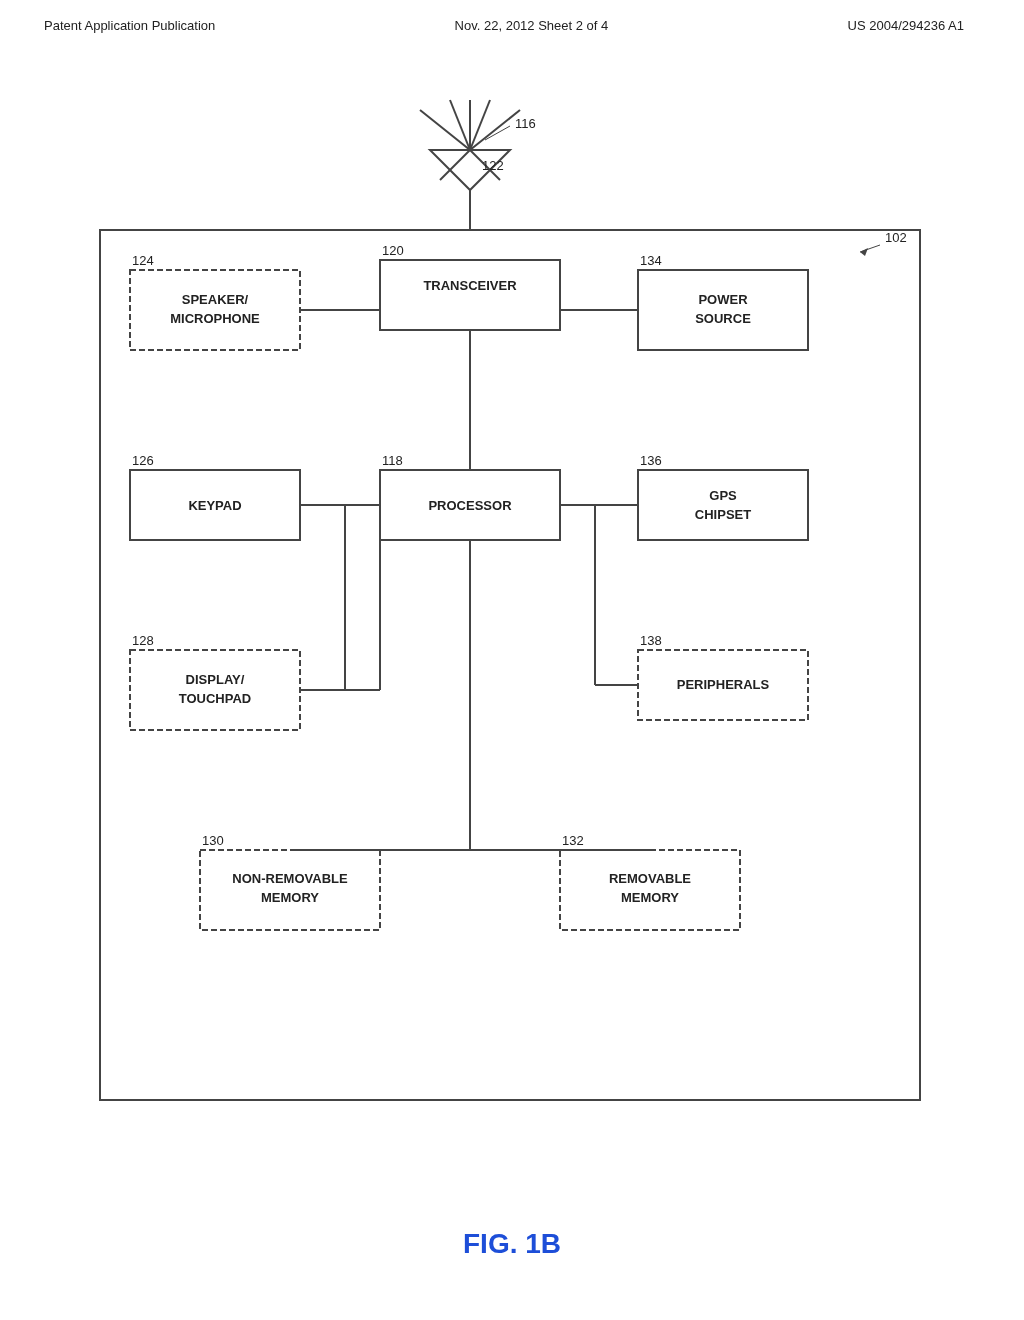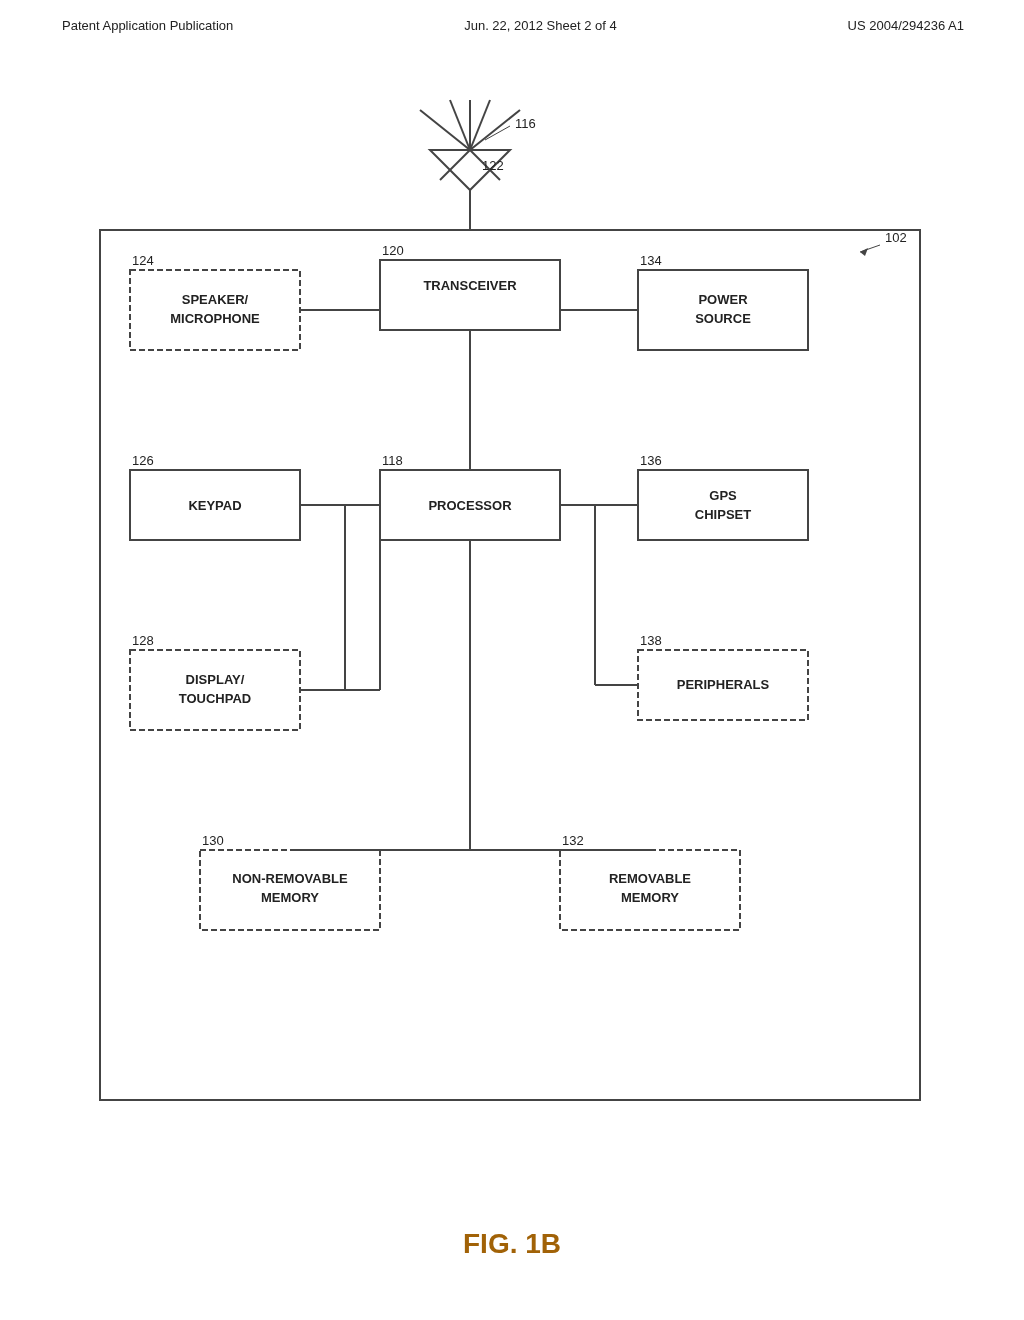--- a/index.html
+++ b/index.html
@@ -8,41 +8,41 @@
       height: 1320px;
       background: #fff;
       font-family: Arial, sans-serif;
       position: relative;
       overflow: hidden;
     }
 
     .header {
       display: flex;
       justify-content: space-between;
-      padding: 18px 60px 0 62px;
+      padding: 18px 60px 0 44px;
       font-size: 13px;
       color: #222;
     }
 
     .fig-label {
       position: absolute;
       bottom: 60px;
       left: 50%;
       transform: translateX(-50%);
       font-size: 28px;
       font-weight: bold;
-      color: #a16207;
+      color: #1d4ed8;
     }
   </style>
 </head>
 <body>
 
 <div class="header">
   <span>Patent Application Publication</span>
-  <span>Jun. 22, 2012   Sheet 2 of 4</span>
+  <span>Nov. 22, 2012   Sheet 2 of 4</span>
   <span>US 2004/294236 A1</span>
 </div>
 
 <svg style="position:absolute;top:90px;left:50px;width:924px;height:1120px;" viewBox="0 0 924 1120" xmlns="http://www.w3.org/2000/svg">
 
   <line x1="420" y1="60" x2="370" y2="20" stroke="#444" stroke-width="2"></line>
   <line x1="420" y1="60" x2="400" y2="10" stroke="#444" stroke-width="2"></line>
 
   <line x1="420" y1="60" x2="470" y2="20" stroke="#444" stroke-width="2"></line>
   <line x1="420" y1="60" x2="440" y2="10" stroke="#444" stroke-width="2"></line>

